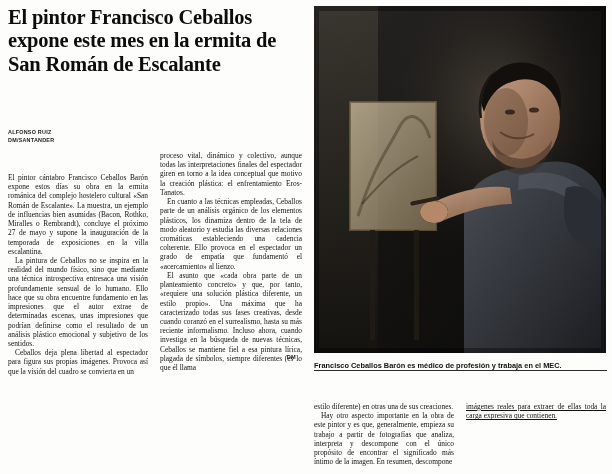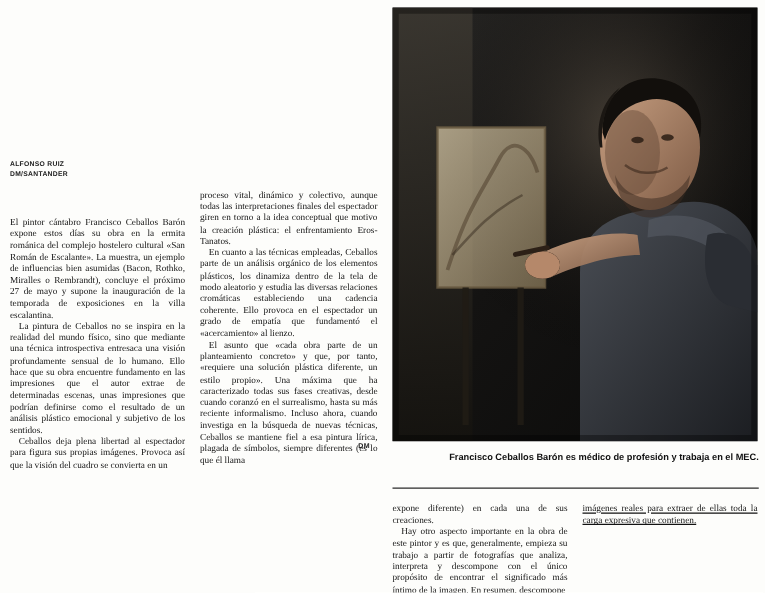--- a/index.html
+++ b/index.html
@@ -87,22 +87,21 @@
     position: absolute;
     left: 314px;
     top: 361px;
     width: 293px;
     font-family: "Liberation Sans", sans-serif;
     font-size: 7.4px;
     font-weight: 700;
     line-height: 1.25;
     color: #111;
     border-bottom: 1px solid #2b2b2b;
-    padding-bottom: 20px;
-    text-align: right;
+    padding-bottom: 0;
   }
 
   
   .col {
     position: absolute;
     font-family: "Liberation Serif", serif;
     font-size: 7.4px;
     line-height: 1.245;
     text-align: justify;
     color: #121212;
@@ -120,20 +119,21 @@
   .col-2 { left: 160px; top: 130px; width: 142px; }
   .col-3 { left: 314px; top: 381px; width: 140px; }
   .col-4 { left: 466px; top: 381px; width: 140px; text-decoration: underline; }
 </style>
 </head>
 <body>
 
 <div class="page">
 
   <div class="headline-block">
+    <h1 class="headline">El pintor Francisco Ceballos expone este mes en la ermita de San Román de Escalante</h1>
   </div>
 
   <div class="byline">
     <div>ALFONSO RUIZ</div>
     <div>DM/SANTANDER</div>
   </div>
 
   <div class="photo">
     <svg width="292" height="347" viewBox="0 0 292 347" xmlns="http://www.w3.org/2000/svg">
       <defs>
@@ -216,21 +216,21 @@
     <p>Ceballos deja plena libertad al espectador para figura sus propias imágenes. Provoca así que la visión del cuadro se convierta en un</p>
   </div>
 
   <div class="col col-2">
     <p class="first">proceso vital, dinámico y colectivo, aunque todas las interpretaciones finales del espectador giren en torno a la idea conceptual que motivo la creación plástica: el enfrentamiento Eros-Tanatos.</p>
     <p>En cuanto a las técnicas empleadas, Ceballos parte de un análisis orgánico de los elementos plásticos, los dinamiza dentro de la tela de modo aleatorio y estudia las diversas relaciones cromáticas estableciendo una cadencia coherente. Ello provoca en el espectador un grado de empatía que fundamentó el «acercamiento» al lienzo.</p>
     <p>El asunto que «cada obra parte de un planteamiento concreto» y que, por tanto, «requiere una solución plástica diferente, un estilo propio». Una máxima que ha caracterizado todas sus fases creativas, desde cuando coranzó en el surrealismo, hasta su más reciente informalismo. Incluso ahora, cuando investiga en la búsqueda de nuevas técnicas, Ceballos se mantiene fiel a esa pintura lírica, plagada de símbolos, siempre diferentes (es lo que él llama</p>
   </div>
 
   <div class="col col-3">
-    <p class="first">expone diferente) en cada una de sus creaciones.</p>
+    <p class="first">estilo diferente) en otras una de sus creaciones.</p>
     <p>Hay otro aspecto importante en la obra de este pintor y es que, generalmente, empieza su trabajo a partir de fotografías que analiza, interpreta y descompone con el único propósito de encontrar el significado más íntimo de la imagen. En resumen, descompone</p>
   </div>
 
   <div class="col col-4">
     <p class="first">imágenes reales para extraer de ellas toda la carga expresiva que contienen.</p>
   </div>
 
 </div>
 
 </body></html>

